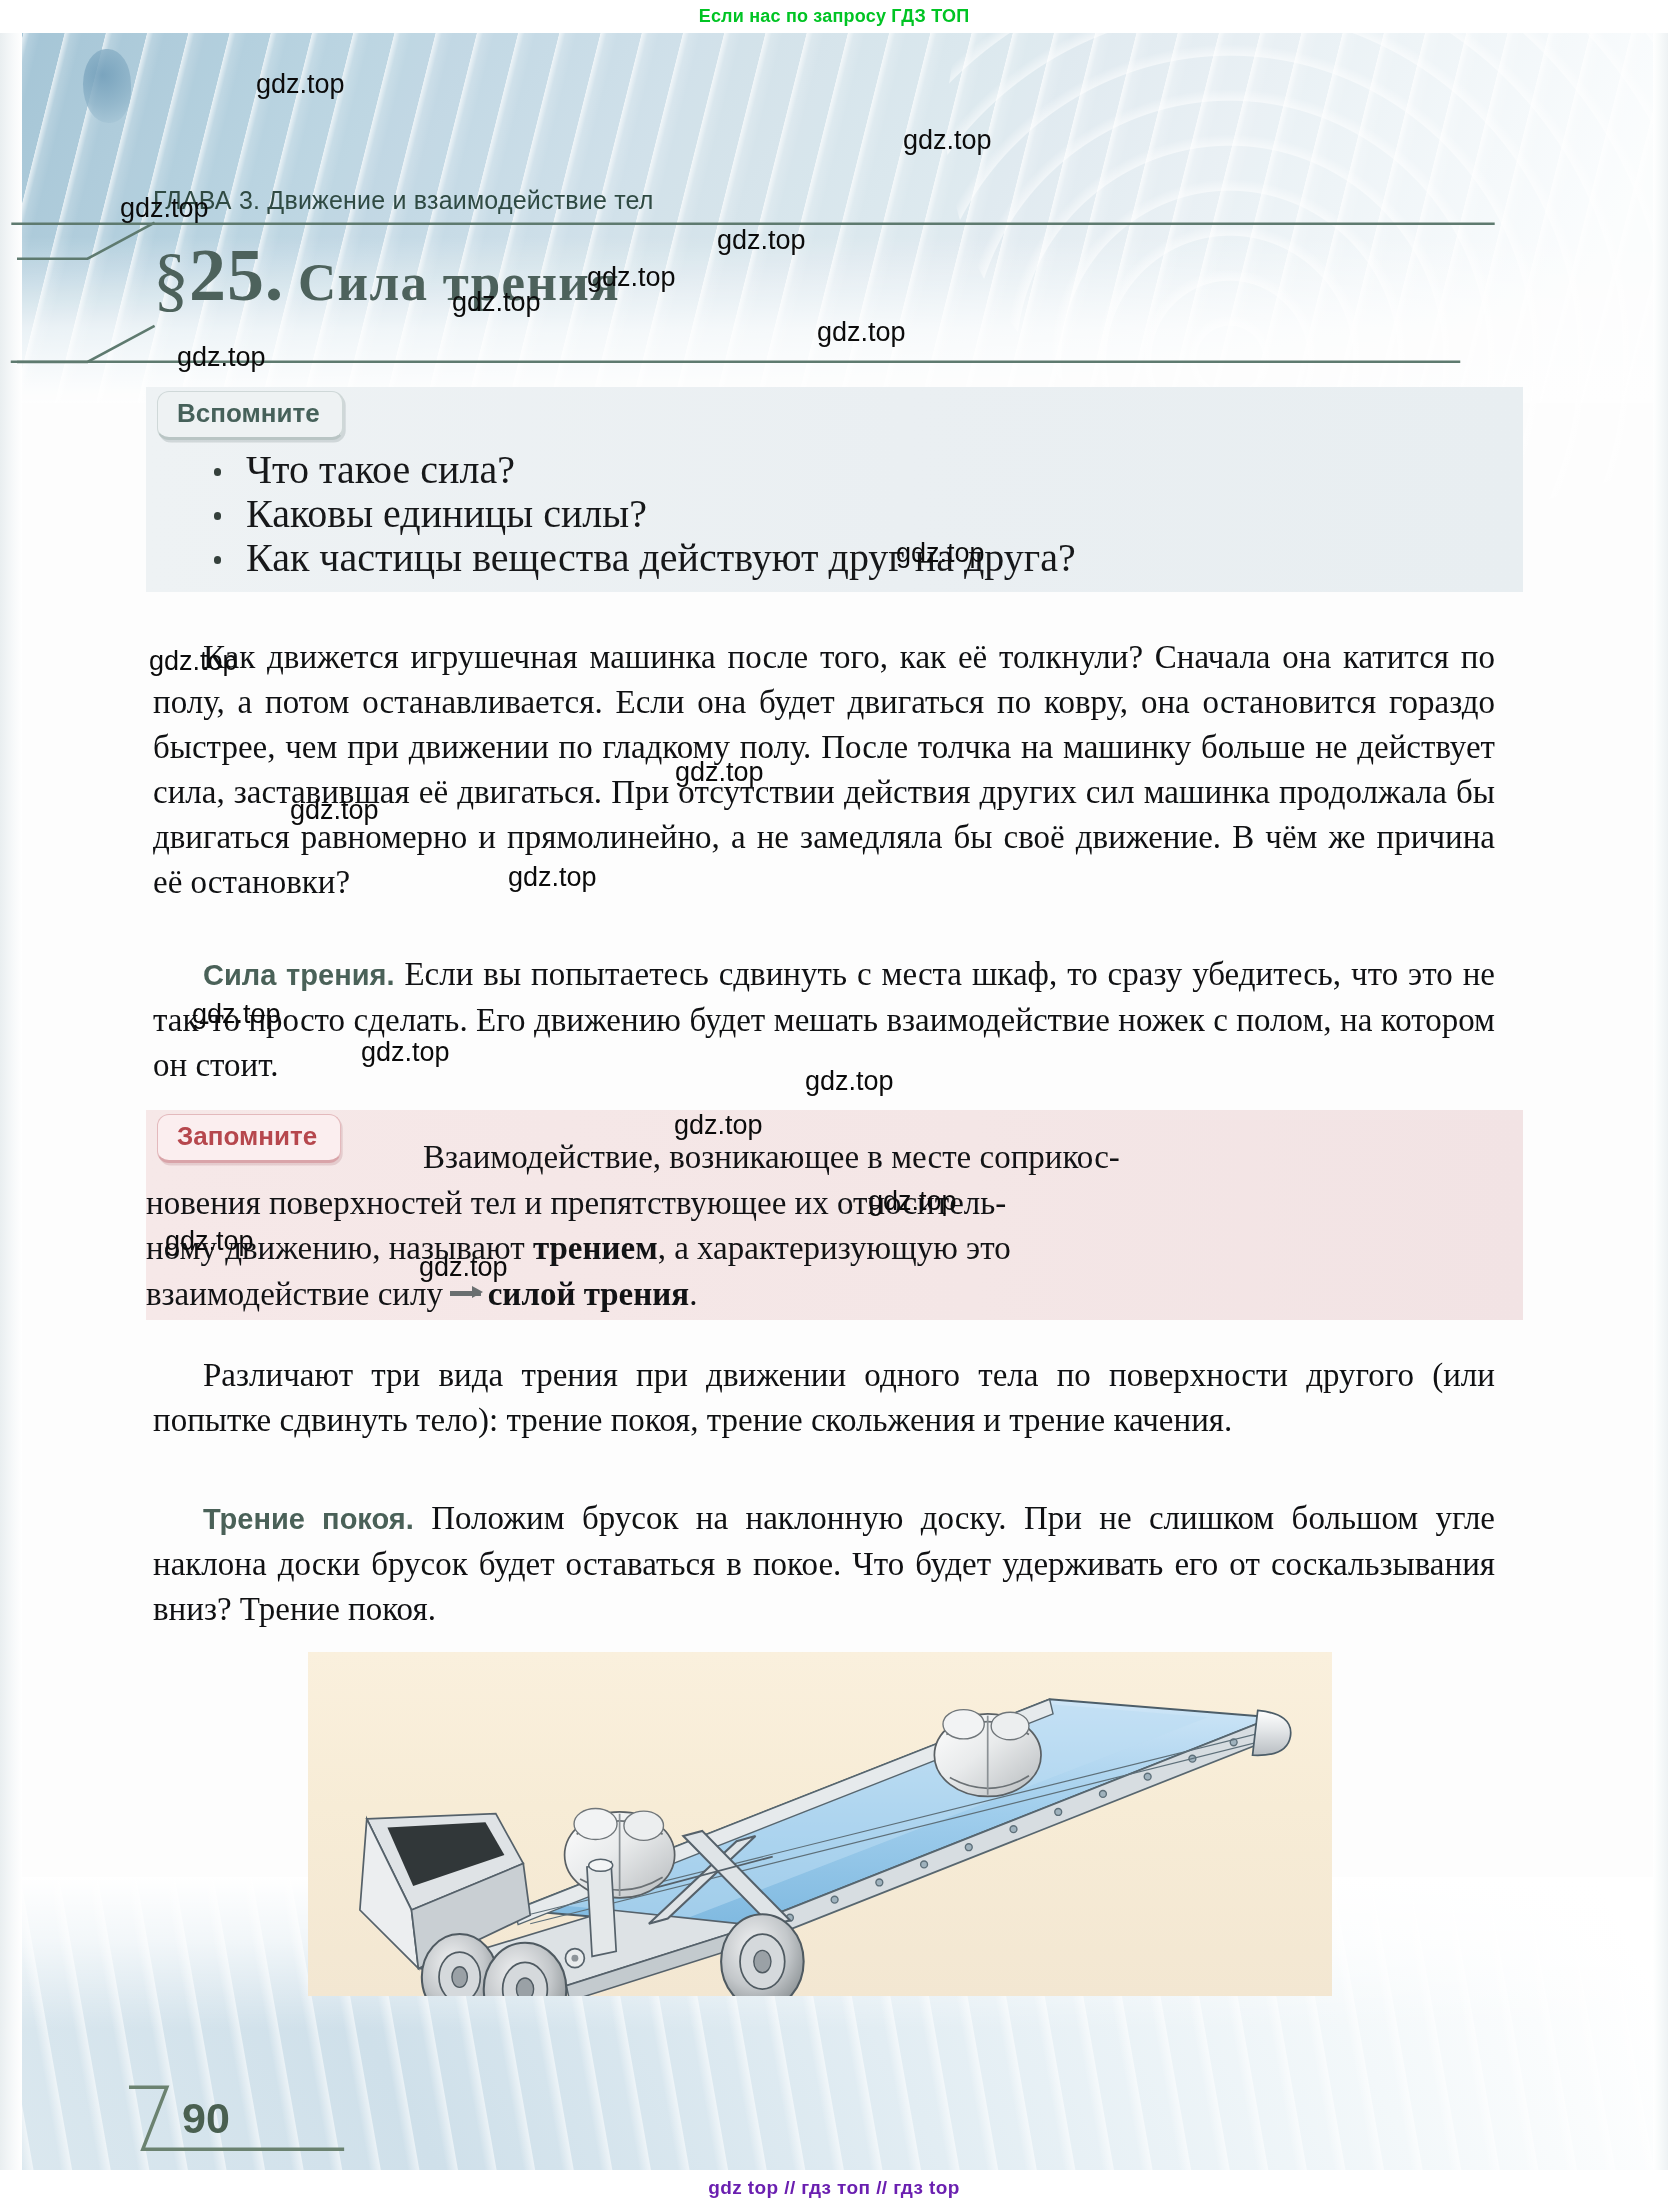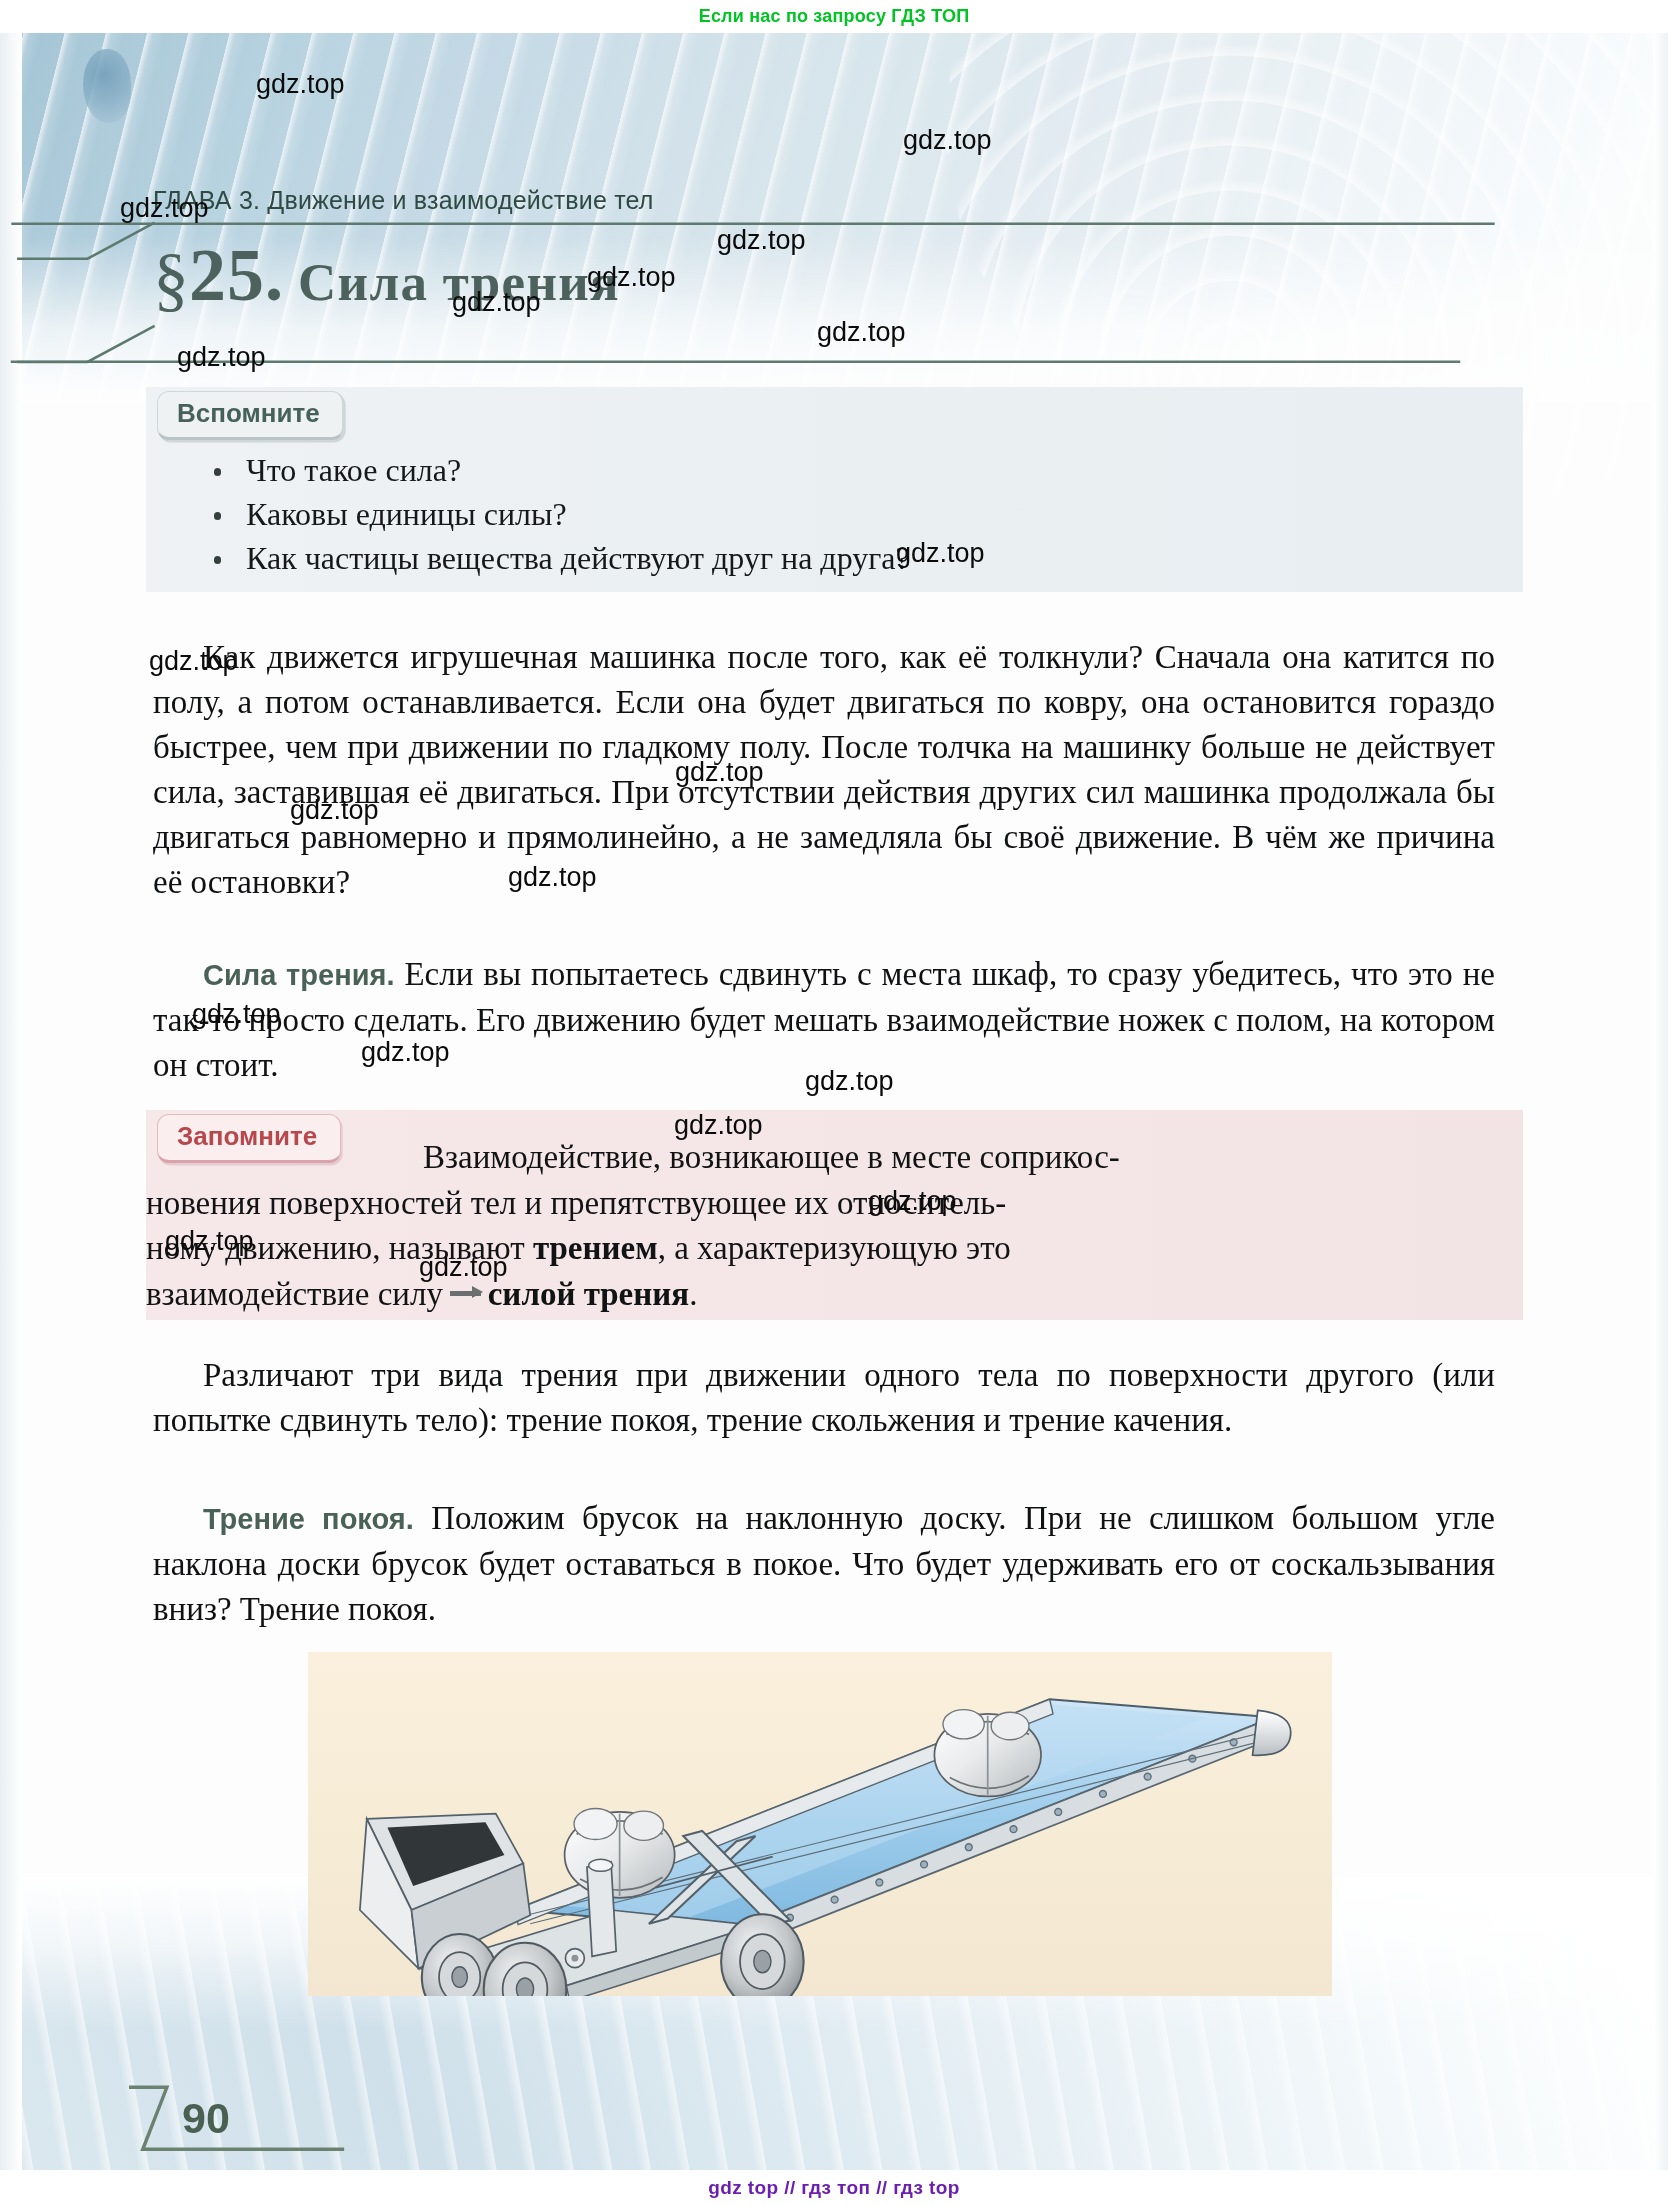--- a/index.html
+++ b/index.html
@@ -239,21 +239,21 @@
   .recall-list {
     position: absolute;
     left: 205px; top: 415px;
     width: 1222px;
     margin: 0;
     padding: 0;
     list-style: none;
   }
   .recall-list li {
     position: relative;
-    font-size: 32px;
+    font-size: 40px;
     line-height: 44px;
     color: #17181a;
     padding-left: 41px;
     white-space: nowrap;
   }
   .recall-list li::before {
     content: "";
     position: absolute;
     left: 8.6px; top: 20px;
     width: 7.7px; height: 7.7px;

